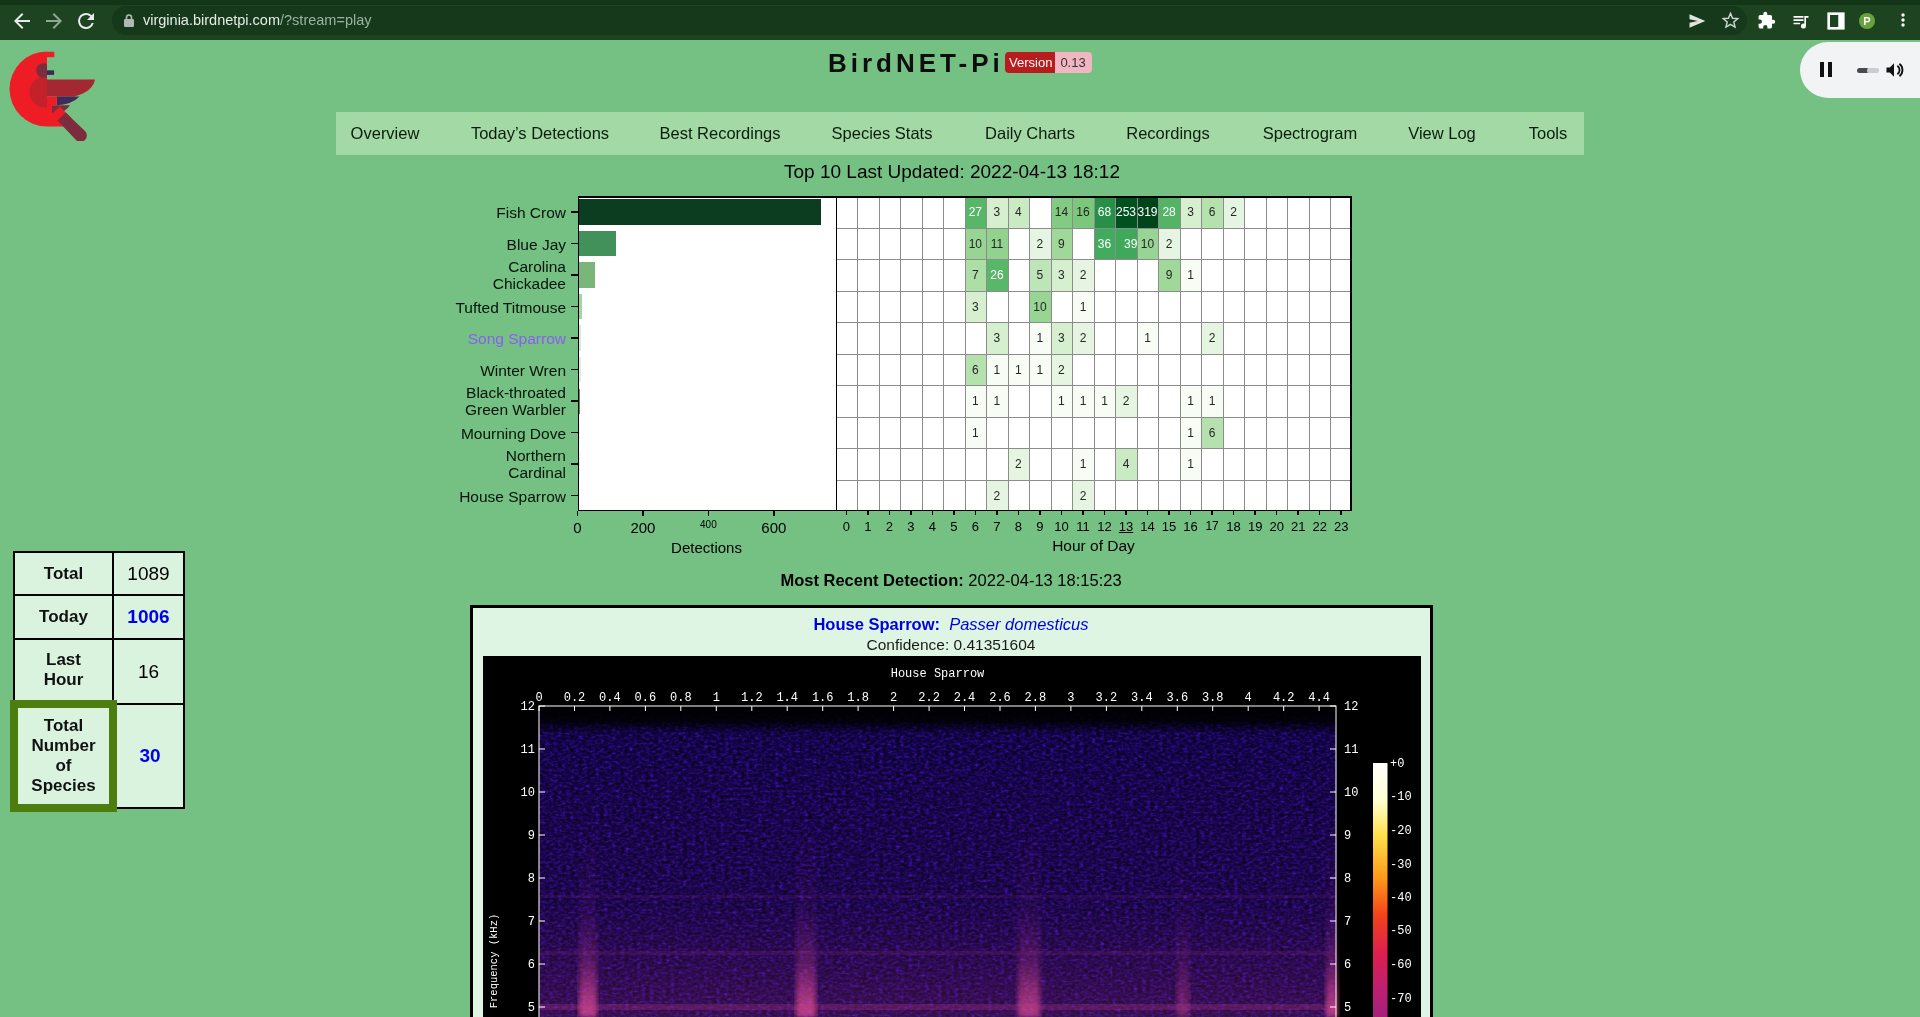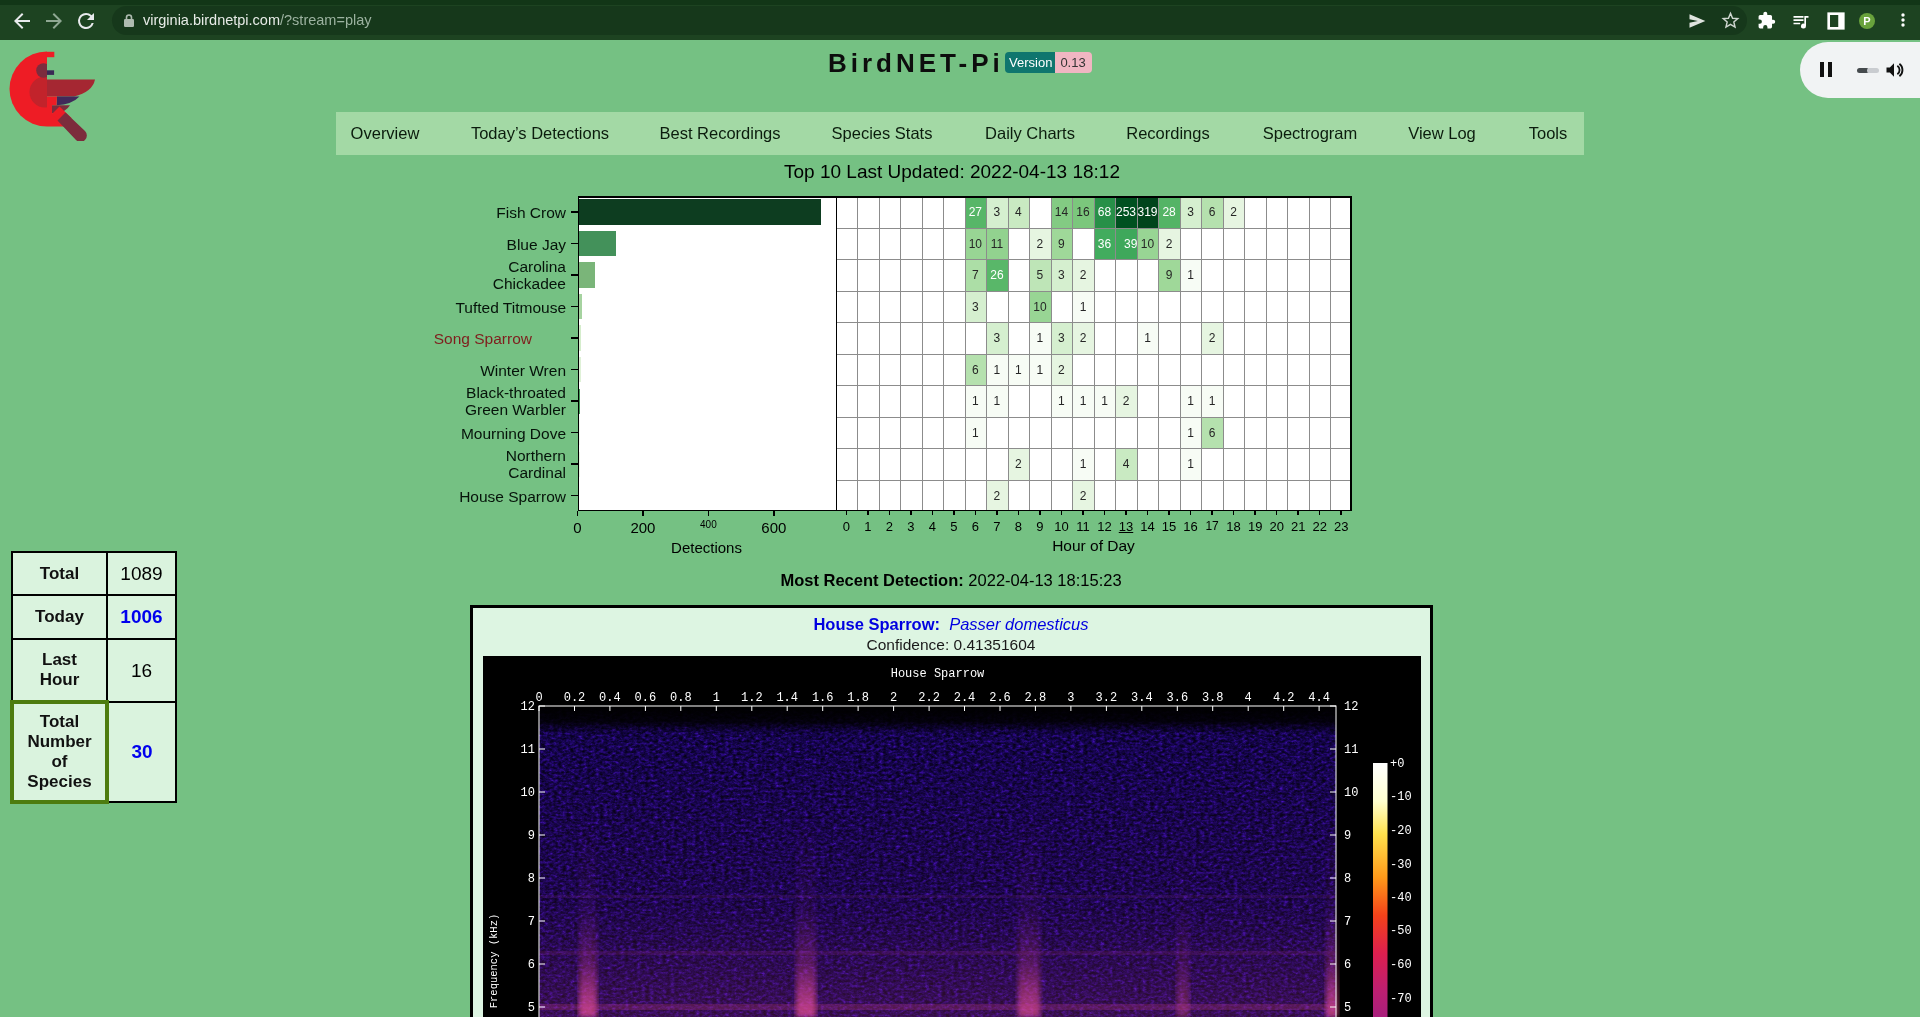--- a/index.html
+++ b/index.html
@@ -58,21 +58,21 @@
 <rect x="39" y="2.8" width="7.3" height="5.4" fill="#ee1c25"></rect>
 <rect x="39" y="21.3" width="7.1" height="4.6" fill="#3a2a55"></rect>
 <path d="M39 30.5 L87 30.5 Q84.5 43 66 47.5 L39 47.5 Z" fill="#a52732"></path>
 <path d="M49 47.5 L71.5 47.5 Q64 55.5 48.5 56.3 Z" fill="#41295a"></path>
 <path d="M44 56.3 L62 56.3 Q57.5 63.5 48 64.3 L44 64.3 Z" fill="#7c2c3c"></path>
 <path d="M39 47.5 L49 47.5 L48.5 56.3 L44 56.3 L44 64.3 L50 64.3 L57 71 L57 77.4 L39 77.4 Z" fill="#ee1c25"></path>
 <path d="M43.5 65.5 L51.5 57.5 L63.5 69 L55.5 77 Z" fill="#ee1c25"></path>
 <path d="M49.5 71.5 L57.5 63.5 L77 82 A 6.3 6.3 0 0 1 68 91 Z" fill="#7c2c3c"></path>
 </svg>
 <div class="abs" style="left:828px;top:48px;font-size:26px;font-weight:700;letter-spacing:4px;color:#0d0d0d;">BirdNET-Pi</div>
-<div class="abs" style="left:1005px;top:52px;height:21px;line-height:21px;font-size:13px;"><span style="background:#0f766e;color:#fff;padding:3px 3px 3px 4px;border-radius:4px 0 0 4px;">Version</span><span style="background:#f0b6c2;color:#333;padding:3px 6px 3px 5px;border-radius:0 4px 4px 0;">0.13</span></div>
+<div class="abs" style="left:1005px;top:52px;height:21px;line-height:21px;font-size:13px;"><span style="background:#b91c1c;color:#fff;padding:3px 3px 3px 4px;border-radius:4px 0 0 4px;">Version</span><span style="background:#f0b6c2;color:#333;padding:3px 6px 3px 5px;border-radius:0 4px 4px 0;">0.13</span></div>
 <div class="abs" style="left:1800px;top:42px;width:230px;height:56px;border-radius:28px;background:#f1f3f4;"></div>
 <div class="abs" style="left:1819.5px;top:61.5px;width:4.6px;height:15px;background:#111;"></div>
 <div class="abs" style="left:1827.5px;top:61.5px;width:4.6px;height:15px;background:#111;"></div>
 <div class="abs" style="left:1857px;top:67.5px;width:12px;height:5px;border-radius:3px;background:#454a4d;"></div>
 <div class="abs" style="left:1867px;top:67.5px;width:12px;height:5px;border-radius:3px;background:#c9ccd0;"></div>
 <svg class="abs" style="left:1884px;top:60px" width="20" height="20" viewBox="0 0 24 24">
       <path d="M3 9v6h4l5 5V4L7 9z" fill="#111"></path>
       <path d="M16 7a6 6 0 0 1 0 10M18.5 4.5a9.5 9.5 0 0 1 0 15" fill="none" stroke="#111" stroke-width="2.2"></path>
     </svg>
 <div class="abs" style="left:336px;top:111.5px;width:1248px;height:43px;background:#a3d9a5;"></div>
@@ -257,21 +257,21 @@
 <div class="abs" style="left:720.7px;top:323.2px;transform:translateX(-50%);font-size:13px;color:#000;">21</div>
 <div class="abs" style="left:741.4px;top:315.2px;width:1.6px;height:4px;background:#000;"></div>
 <div class="abs" style="left:742.2px;top:323.2px;transform:translateX(-50%);font-size:13px;color:#000;">22</div>
 <div class="abs" style="left:762.9px;top:315.2px;width:1.6px;height:4px;background:#000;"></div>
 <div class="abs" style="left:763.7px;top:323.2px;transform:translateX(-50%);font-size:13px;color:#000;">23</div>
 <div class="abs" style="left:516px;top:341.2px;transform:translateX(-50%);font-size:15.5px;color:#000;">Hour of Day</div>
 <div class="abs" style="right:786px;top:15.8px;transform:translateY(-50%);font-size:15.5px;line-height:17px;color:#06130a;text-align:right;white-space:nowrap;">Fish Crow</div>
 <div class="abs" style="right:786px;top:47.3px;transform:translateY(-50%);font-size:15.5px;line-height:17px;color:#06130a;text-align:right;white-space:nowrap;">Blue Jay</div>
 <div class="abs" style="right:786px;top:78.8px;transform:translateY(-50%);font-size:15.5px;line-height:17px;color:#06130a;text-align:right;white-space:nowrap;">Carolina<br>Chickadee</div>
 <div class="abs" style="right:786px;top:110.3px;transform:translateY(-50%);font-size:15.5px;line-height:17px;color:#06130a;text-align:right;white-space:nowrap;">Tufted Titmouse</div>
-<div class="abs" style="right:820px;top:141.8px;transform:translateY(-50%);font-size:15.5px;line-height:17px;color:#7f1d1d;text-align:right;white-space:nowrap;">Song Sparrow</div>
+<div class="abs" style="right:786px;top:141.8px;transform:translateY(-50%);font-size:15.5px;line-height:17px;color:#8b5cf6;text-align:right;white-space:nowrap;">Song Sparrow</div>
 <div class="abs" style="right:786px;top:173.4px;transform:translateY(-50%);font-size:15.5px;line-height:17px;color:#06130a;text-align:right;white-space:nowrap;">Winter Wren</div>
 <div class="abs" style="right:786px;top:204.9px;transform:translateY(-50%);font-size:15.5px;line-height:17px;color:#06130a;text-align:right;white-space:nowrap;">Black-throated<br>Green Warbler</div>
 <div class="abs" style="right:786px;top:236.4px;transform:translateY(-50%);font-size:15.5px;line-height:17px;color:#06130a;text-align:right;white-space:nowrap;">Mourning Dove</div>
 <div class="abs" style="right:786px;top:267.9px;transform:translateY(-50%);font-size:15.5px;line-height:17px;color:#06130a;text-align:right;white-space:nowrap;">Northern<br>Cardinal</div>
 <div class="abs" style="right:786px;top:299.4px;transform:translateY(-50%);font-size:15.5px;line-height:17px;color:#06130a;text-align:right;white-space:nowrap;">House Sparrow</div>
 </div>
 <table style="position:absolute;left:10px;top:551px;border-collapse:collapse;table-layout:fixed;font-family:'Liberation Sans',sans-serif;">
 <tbody>
         <tr>
           <td style="border:2px solid #000;background:#daf3de;width:81px;height:41px;text-align:center;font-weight:700;font-size:17px;color:#111;padding:0 5px;">Total</td>
@@ -279,21 +279,21 @@
         </tr>
 <tr>
           <td style="border:2px solid #000;background:#daf3de;width:81px;height:42px;text-align:center;font-weight:700;font-size:17px;color:#111;padding:0 5px;">Today</td>
           <td style="border:2px solid #000;background:#daf3de;width:64px;text-align:center;font-size:19px;font-weight:700;color:#0000ee;">1006</td>
         </tr>
 <tr>
           <td style="border:2px solid #000;background:#daf3de;width:81px;height:60px;text-align:center;font-weight:700;font-size:17px;color:#111;padding:0 5px;">Last<br>Hour</td>
           <td style="border:2px solid #000;background:#daf3de;width:64px;text-align:center;font-size:19px;font-weight:400;color:#000;">16</td>
         </tr>
 <tr>
-          <td style="border:4px solid #4d7c0f;background:#daf3de;width:81px;height:96px;text-align:center;font-weight:700;font-size:17px;color:#111;padding:0 5px;">Total Number of Species</td>
+          <td style="border:8px solid #4d7c0f;background:#daf3de;width:81px;height:96px;text-align:center;font-weight:700;font-size:17px;color:#111;padding:0 5px;">Total Number of Species</td>
           <td style="border:2px solid #000;background:#daf3de;width:64px;text-align:center;font-size:19px;font-weight:700;color:#0000ee;">30</td>
         </tr>
 </tbody>
     </table>
 <div class="abs" style="left:951px;top:571px;transform:translateX(-50%);font-size:16.5px;color:#000;white-space:nowrap;"><b>Most Recent Detection:</b> 2022-04-13 18:15:23</div>
 <div class="abs" style="left:470px;top:605px;width:957px;height:450px;background:#ddf5e2;border:3px solid #000;"></div>
 <div class="abs" style="left:951px;top:615px;transform:translateX(-50%);font-size:16.5px;white-space:nowrap;color:#0000e0;"><b>House Sparrow:</b>&nbsp; <i>Passer domesticus</i></div>
 <div class="abs" style="left:951px;top:636px;transform:translateX(-50%);font-size:15.5px;color:#1a1a1a;white-space:nowrap;">Confidence: 0.41351604</div>
 <svg class="abs" style="left:483px;top:656px" width="938" height="361" viewBox="0 0 938 361">
 <rect x="0" y="0" width="938" height="361" fill="#000"></rect>

